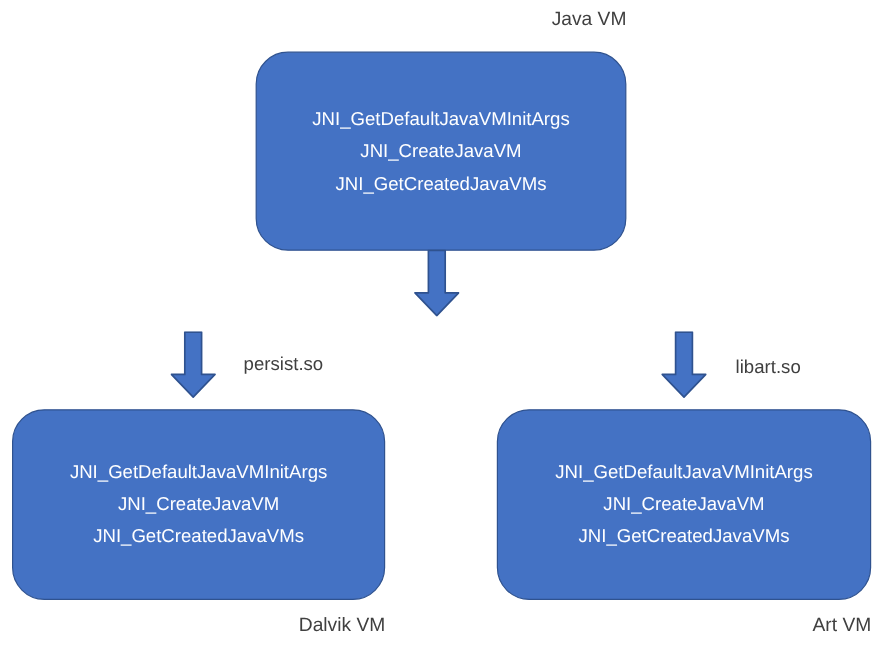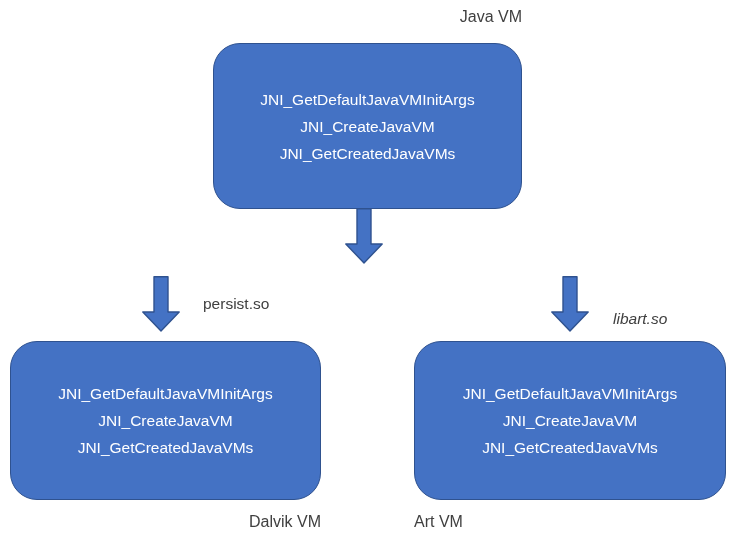--- a/index.html
+++ b/index.html
@@ -43,26 +43,26 @@
 
   .label {
     position: absolute;
     color: var(--label-text);
     font-size: 16px;
     line-height: 18px;
     white-space: nowrap;
   }
   .title-java   { left: 213px; top: 8px;   width: 309px; text-align: right; }
   .label-dalvik { left: 10px;  top: 513px; width: 311px; text-align: right; }
-  .label-art    { left: 414px; top: 513px; width: 312px; text-align: left; }
+  .label-art    { left: 414px; top: 513px; width: 312px; text-align: right; }
 
   .edge-label { font-size: 15.5px; }
   .edge-persist { left: 389px; top: 221px; }
   .edge-libdvm  { left: 203px; top: 295px; }
-  .edge-libart  { left: 613px; top: 310px; font-style: italic; }
+  .edge-libart  { left: 613px; top: 298px; }
 
   .arrow { position: absolute; display: block; }
   .arrow polygon {
     fill: var(--shape-fill);
     stroke: var(--shape-border);
     stroke-width: 1.4;
     stroke-linejoin: round;
   }
   .arrow-mid   { left: 345px; top: 208px; }
   .arrow-left  { left: 142px; top: 276px; }

